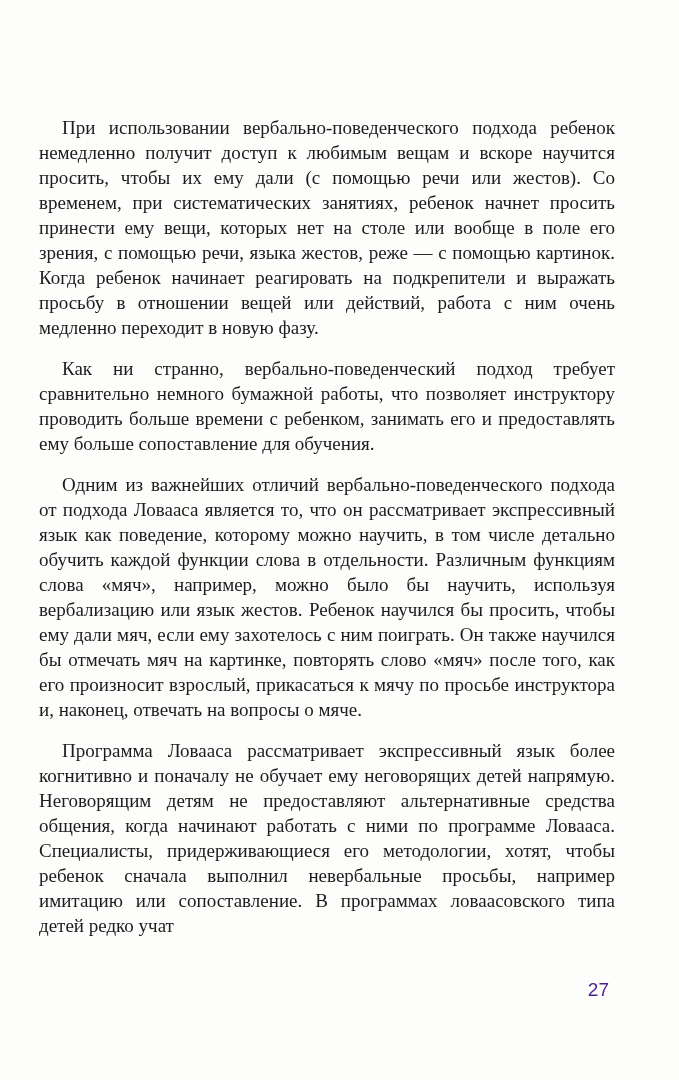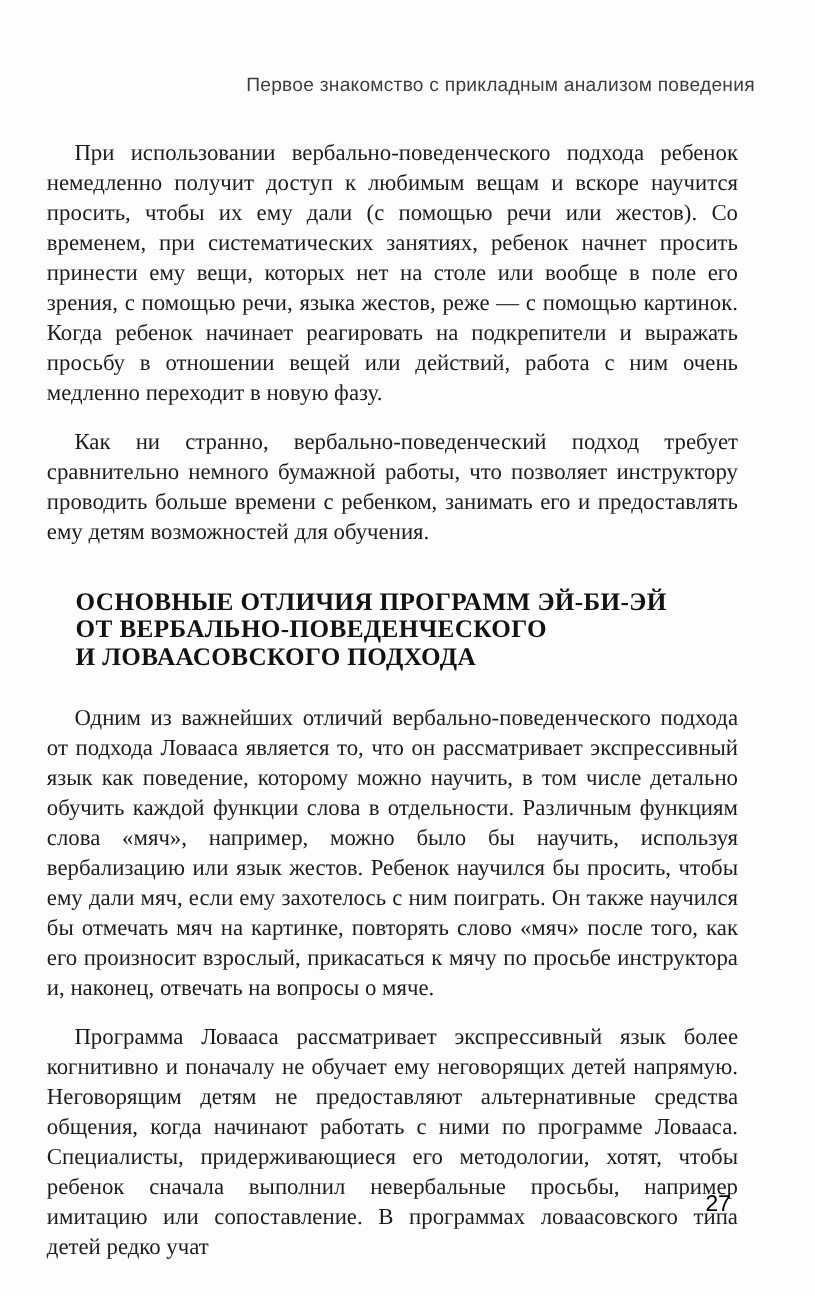--- a/index.html
+++ b/index.html
@@ -53,42 +53,35 @@
   }
   .heading-line {
     display: block;
   }
   .page-number {
     position: absolute;
     top: 979px;
     right: 70px;
     font-family: "Liberation Sans", sans-serif;
     font-size: 19px;
-    color: #000000;
-    margin-top: 14px;
+    color: #4c1d95;
   }
 </style>
 </head>
 <body>
 
 <div class="page">
 
-  <div class="running-head">Первое знакомство с прикладным анализом поведения</div>
 
   <div class="text-block">
 
     <p class="para">При использовании вербально-поведенческого подхода ребенок немедленно получит доступ к любимым вещам и вскоре научится просить, чтобы их ему дали (с помощью речи или жестов). Со временем, при систематических занятиях, ребенок начнет просить принести ему вещи, которых нет на столе или вообще в поле его зрения, с помощью речи, языка жестов, реже — с помощью картинок. Когда ребенок начинает реагировать на подкрепители и выражать просьбу в отношении вещей или действий, работа с ним очень медленно переходит в новую фазу.</p>
 
-    <p class="para">Как ни странно, вербально-поведенческий подход требует сравнительно немного бумажной работы, что позволяет инструктору проводить больше времени с ребенком, занимать его и предоставлять ему детям возможностей для обучения.</p>
+    <p class="para">Как ни странно, вербально-поведенческий подход требует сравнительно немного бумажной работы, что позволяет инструктору проводить больше времени с ребенком, занимать его и предоставлять ему больше сопоставление для обучения.</p>
 
-    <h2 class="section-heading">
-      <span class="heading-line">ОСНОВНЫЕ ОТЛИЧИЯ ПРОГРАММ ЭЙ-БИ-ЭЙ</span>
-      <span class="heading-line">ОТ ВЕРБАЛЬНО-ПОВЕДЕНЧЕСКОГО</span>
-      <span class="heading-line">И ЛОВААСОВСКОГО ПОДХОДА</span>
-    </h2>
 
     <p class="para">Одним из важнейших отличий вербально-поведенческого подхода от подхода Ловааса является то, что он рассматривает экспрессивный язык как поведение, которому можно научить, в том числе детально обучить каждой функции слова в отдельности. Различным функциям слова «мяч», например, можно было бы научить, используя вербализацию или язык жестов. Ребенок научился бы просить, чтобы ему дали мяч, если ему захотелось с ним поиграть. Он также научился бы отмечать мяч на картинке, повторять слово «мяч» после того, как его произносит взрослый, прикасаться к мячу по просьбе инструктора и, наконец, отвечать на вопросы о мяче.</p>
 
     <p class="para">Программа Ловааса рассматривает экспрессивный язык более когнитивно и поначалу не обучает ему неговорящих детей напрямую. Неговорящим детям не предоставляют альтернативные средства общения, когда начинают работать с ними по программе Ловааса. Специалисты, придерживающиеся его методологии, хотят, чтобы ребенок сначала выполнил невербальные просьбы, например имитацию или сопоставление. В программах ловаасовского типа детей редко учат</p>
 
   </div>
 
   <div class="page-number">27</div>
 
 </div>

